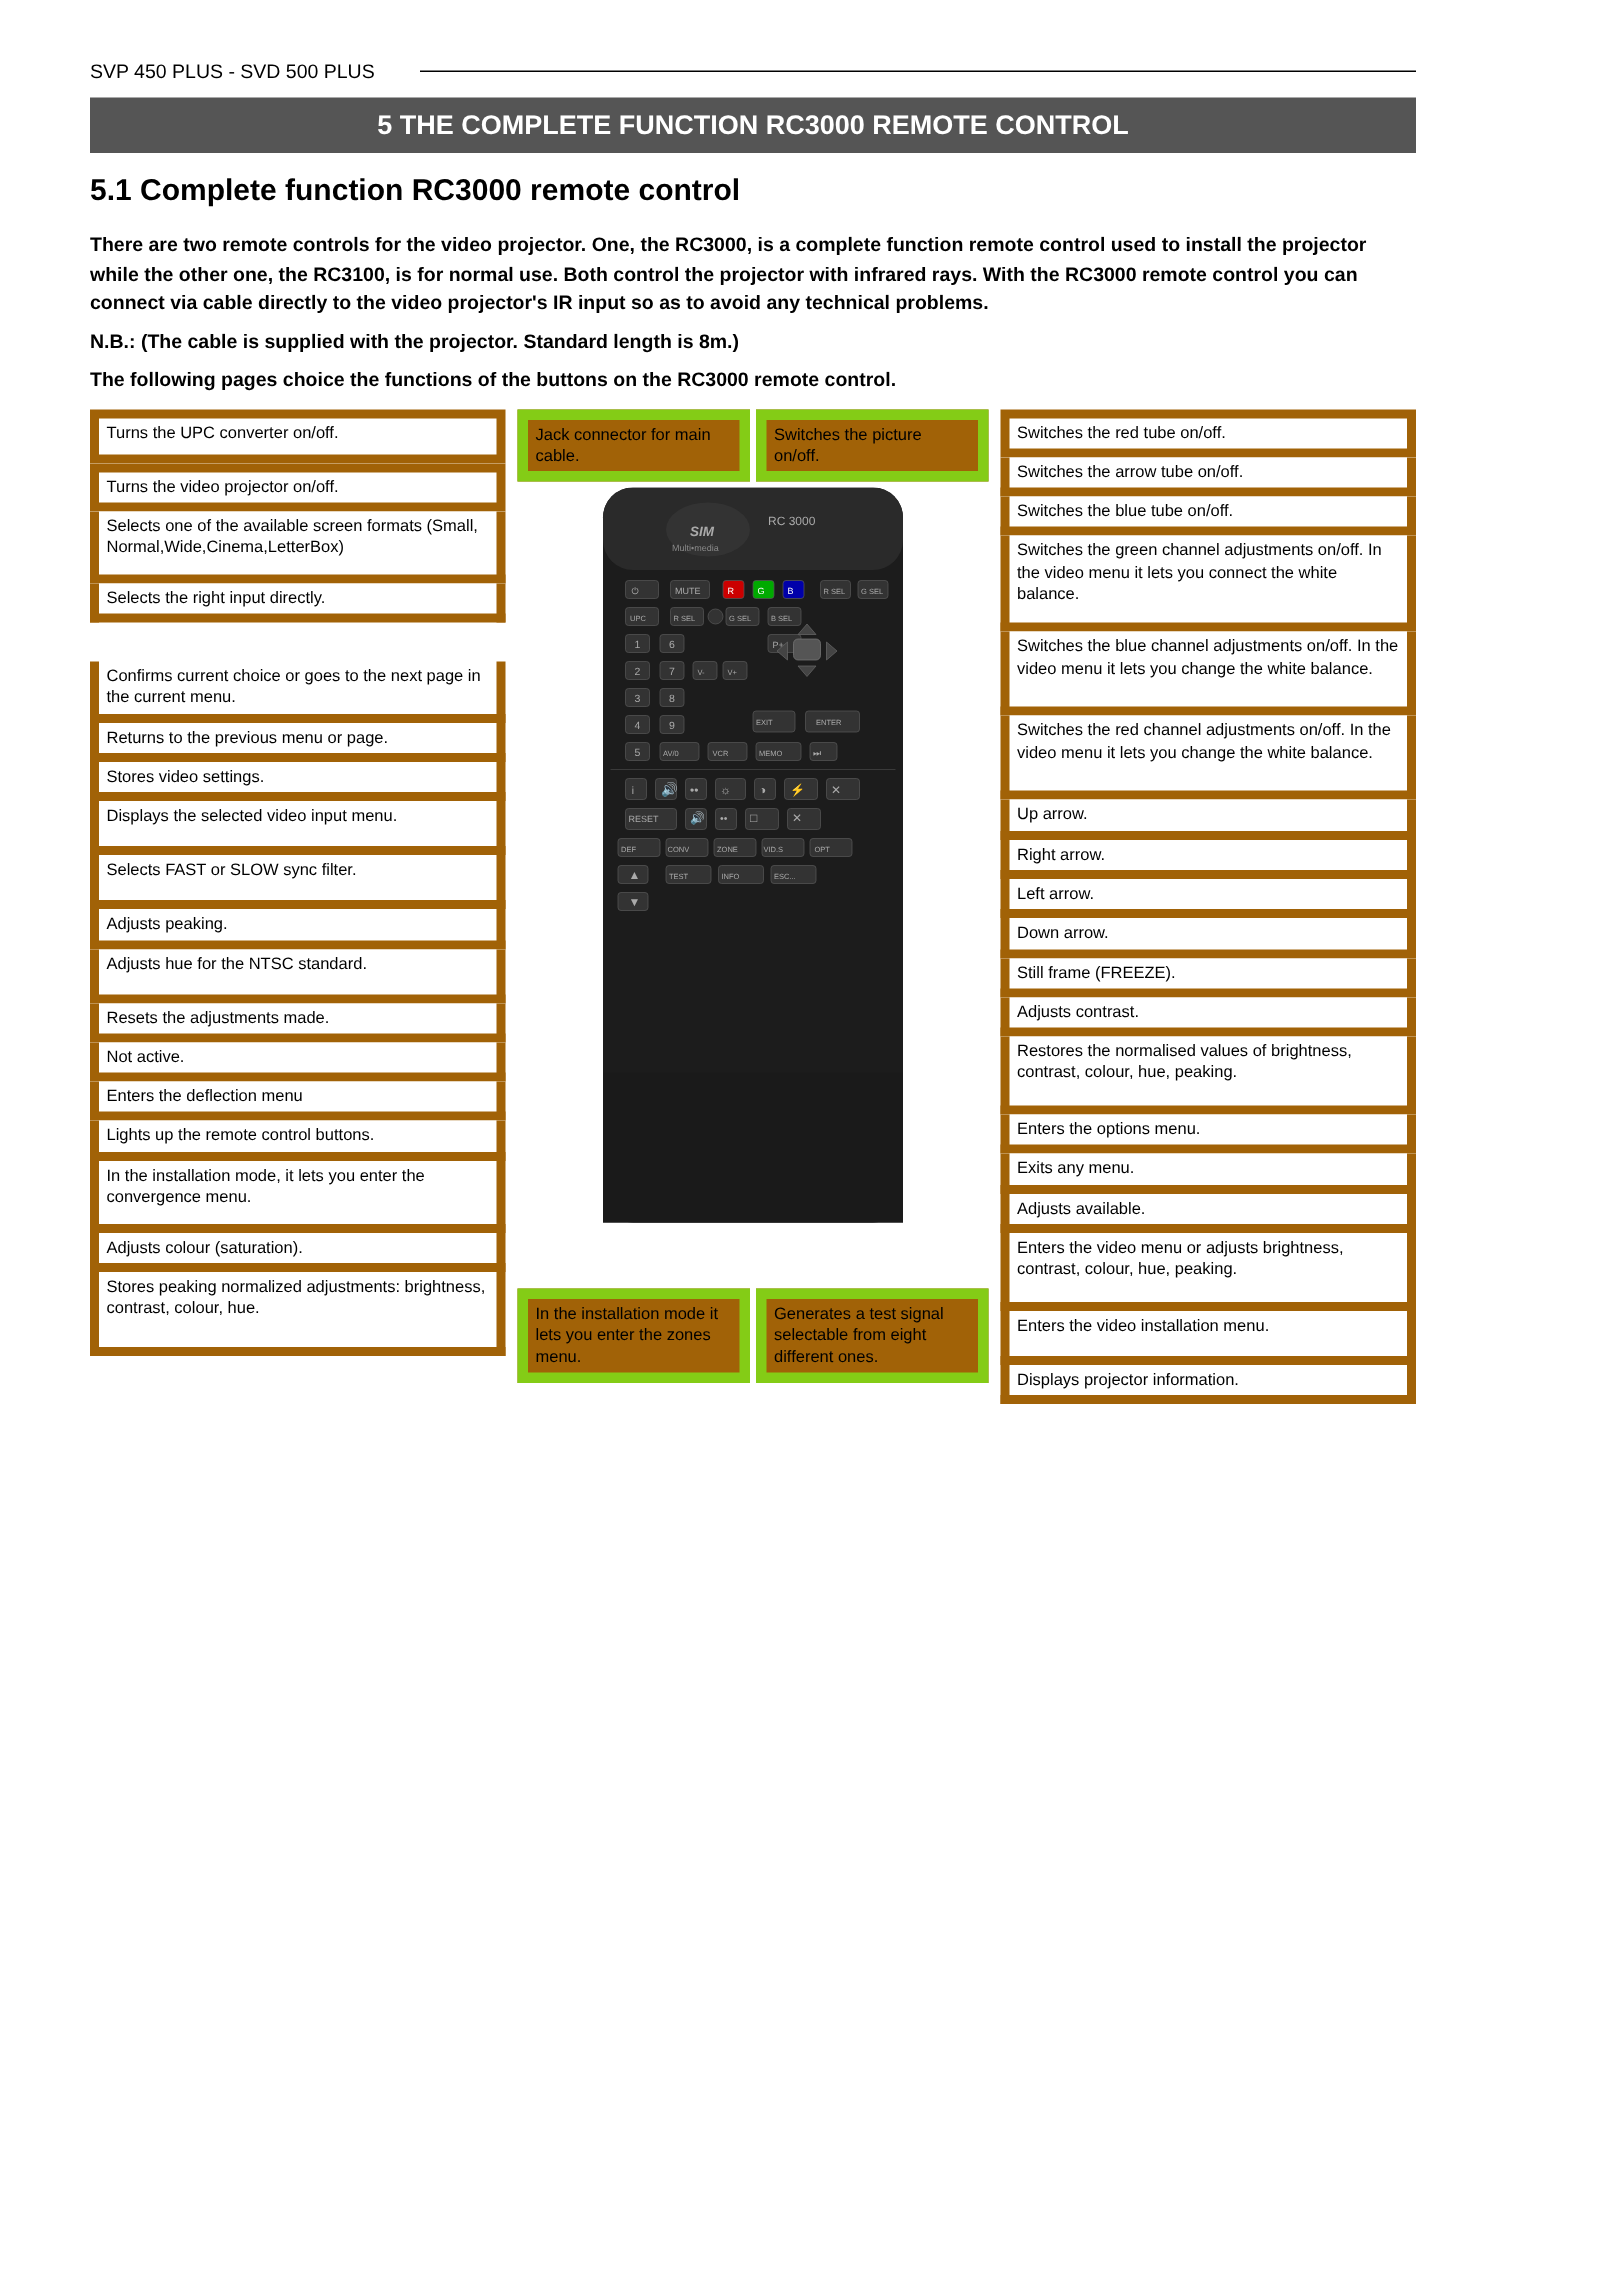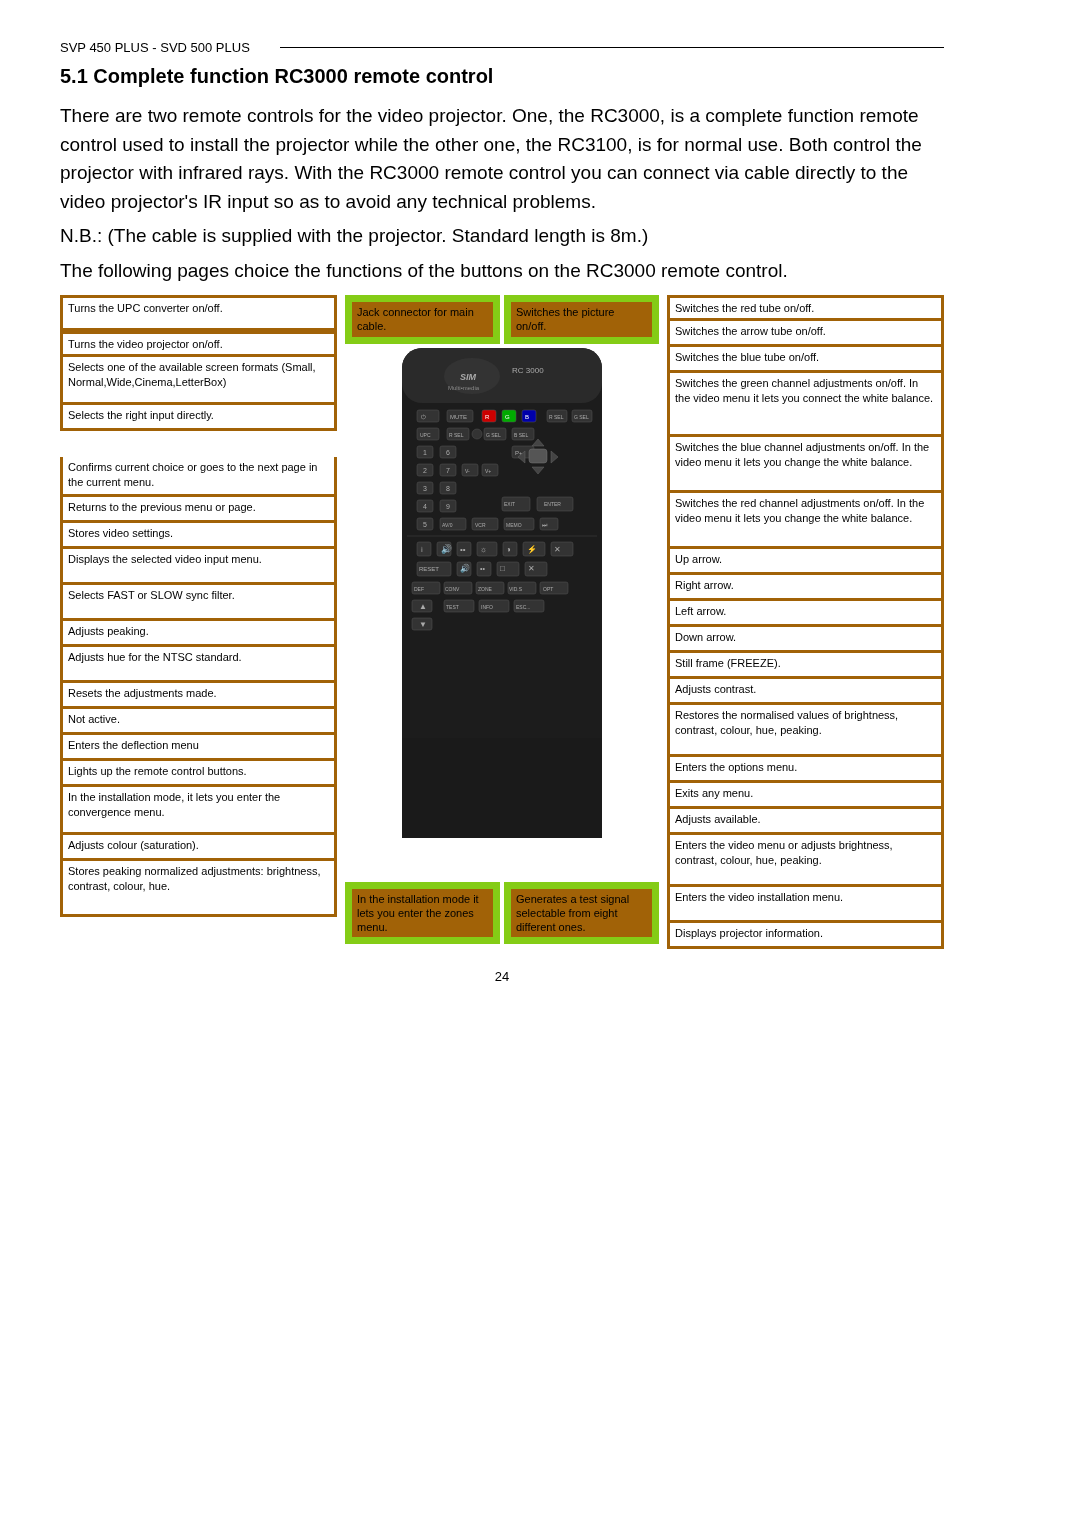--- a/index.html
+++ b/index.html
@@ -42,23 +42,24 @@
       font-weight: bold;
       padding: 8px 0;
       margin-bottom: 14px;
     }
     .section-subtitle {
       font-size: 20px;
       font-weight: bold;
       margin-bottom: 14px;
     }
     .intro-text {
-      font-size: 19px;
+      font-size: 13px;
       line-height: 1.5;
       margin-bottom: 6px;
+      font-weight: bold;
     }
     .page-number {
       text-align: center;
       margin-top: 20px;
       font-size: 13px;
     }
     
     .full-diagram {
       position: relative;
       width: 100%;
@@ -69,21 +70,21 @@
       border-collapse: collapse;
     }
     .diagram-table td {
       vertical-align: top;
       padding: 0;
     }
     .left-col { width: 235px; }
     .center-col { width: 280px; }
     .right-col { width: 235px; }
     .lbl {
-      border: 3px solid #a16207;
+      border: 6px solid #a16207;
       padding: 3px 5px;
       font-size: 11px;
       line-height: 1.3;
       min-height: 26px;
       background: #fff;
     }
     .lbl + .lbl { border-top: none; }
     .ctb {
       border: 7px solid #84cc16;
       padding: 3px 5px;
@@ -100,20 +101,21 @@
 </head>
 <body>
 
 <div class="page">
 
   <div class="header-line">
     <span class="header-title">SVP 450 PLUS - SVD 500 PLUS</span>
     <hr class="header-rule">
   </div>
 
+  <div class="section-title-bar">5 THE COMPLETE FUNCTION RC3000 REMOTE CONTROL</div>
 
   <div class="section-subtitle">5.1 Complete function RC3000 remote control</div>
 
   <p class="intro-text">There are two remote controls for the video projector. One, the RC3000, is a complete function remote control used to install the projector while the other one, the RC3100, is for normal use. Both control the projector with infrared rays. With the RC3000 remote control you can connect via cable directly to the video projector's IR input so as to avoid any technical problems.</p>
   <p class="intro-text">N.B.: (The cable is supplied with the projector. Standard length is 8m.)</p>
   <p class="intro-text">The following pages choice the functions of the buttons on the RC3000 remote control.</p>
 
   <div class="full-diagram">
     <table class="diagram-table">
       <tbody>
@@ -322,15 +324,14 @@
           <div class="lbl">Adjusts available.</div>
           <div class="lbl" style="min-height:52px;">Enters the video menu or adjusts brightness, contrast, colour, hue, peaking.</div>
           <div class="lbl" style="min-height:36px;">Enters the video installation menu.</div>
           <div class="lbl">Displays projector information.</div>
         </td>
       </tr>
     </tbody>
       </table>
   </div>
 
-  <div class="page-number">24</div>
 
 </div>
 
 </body></html>

